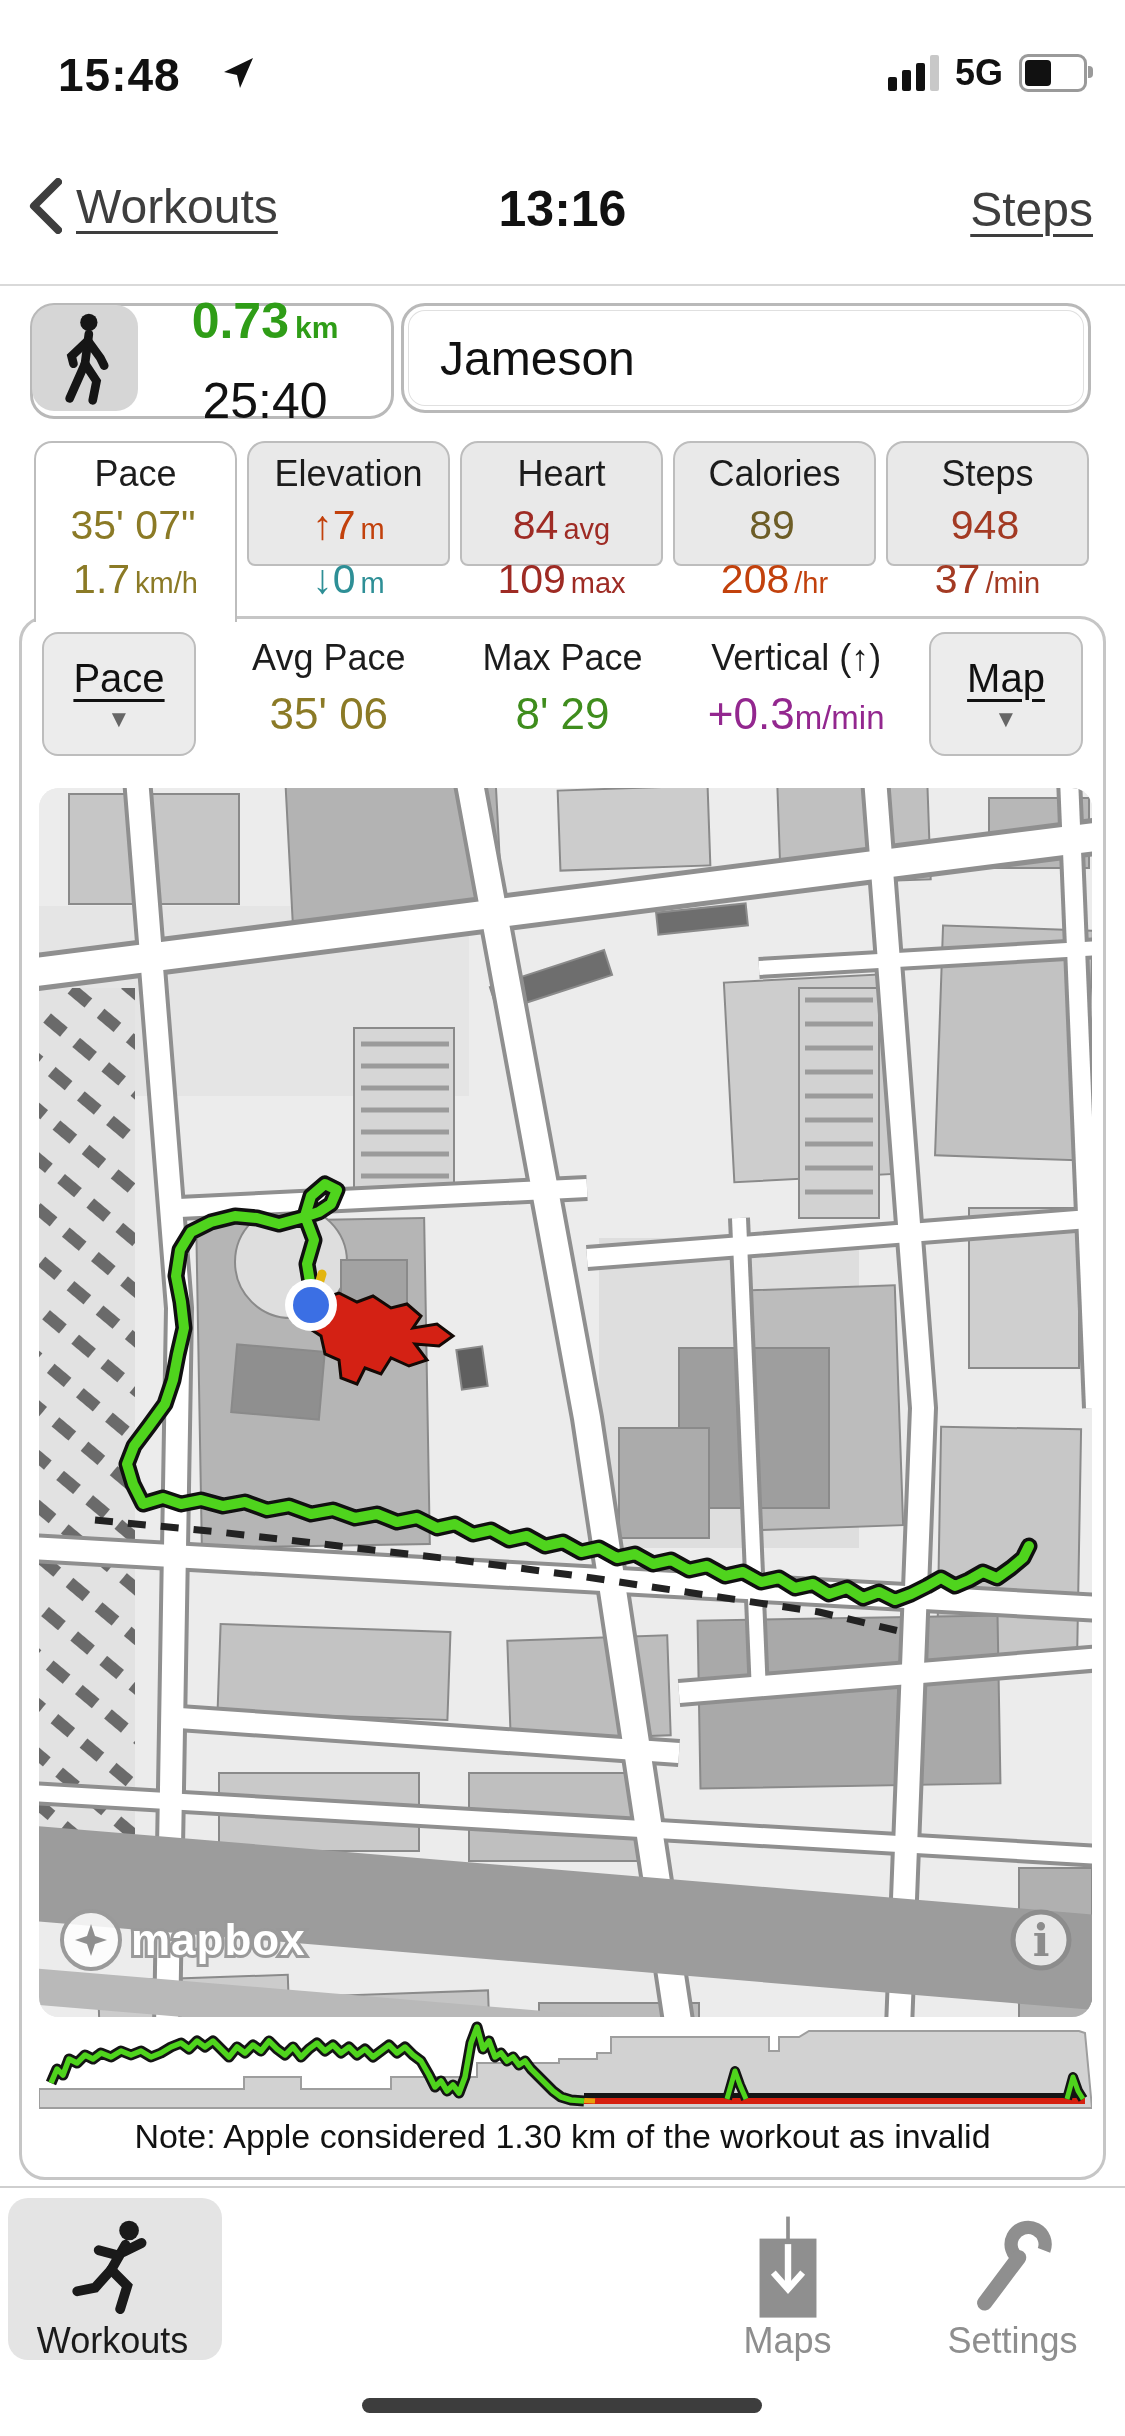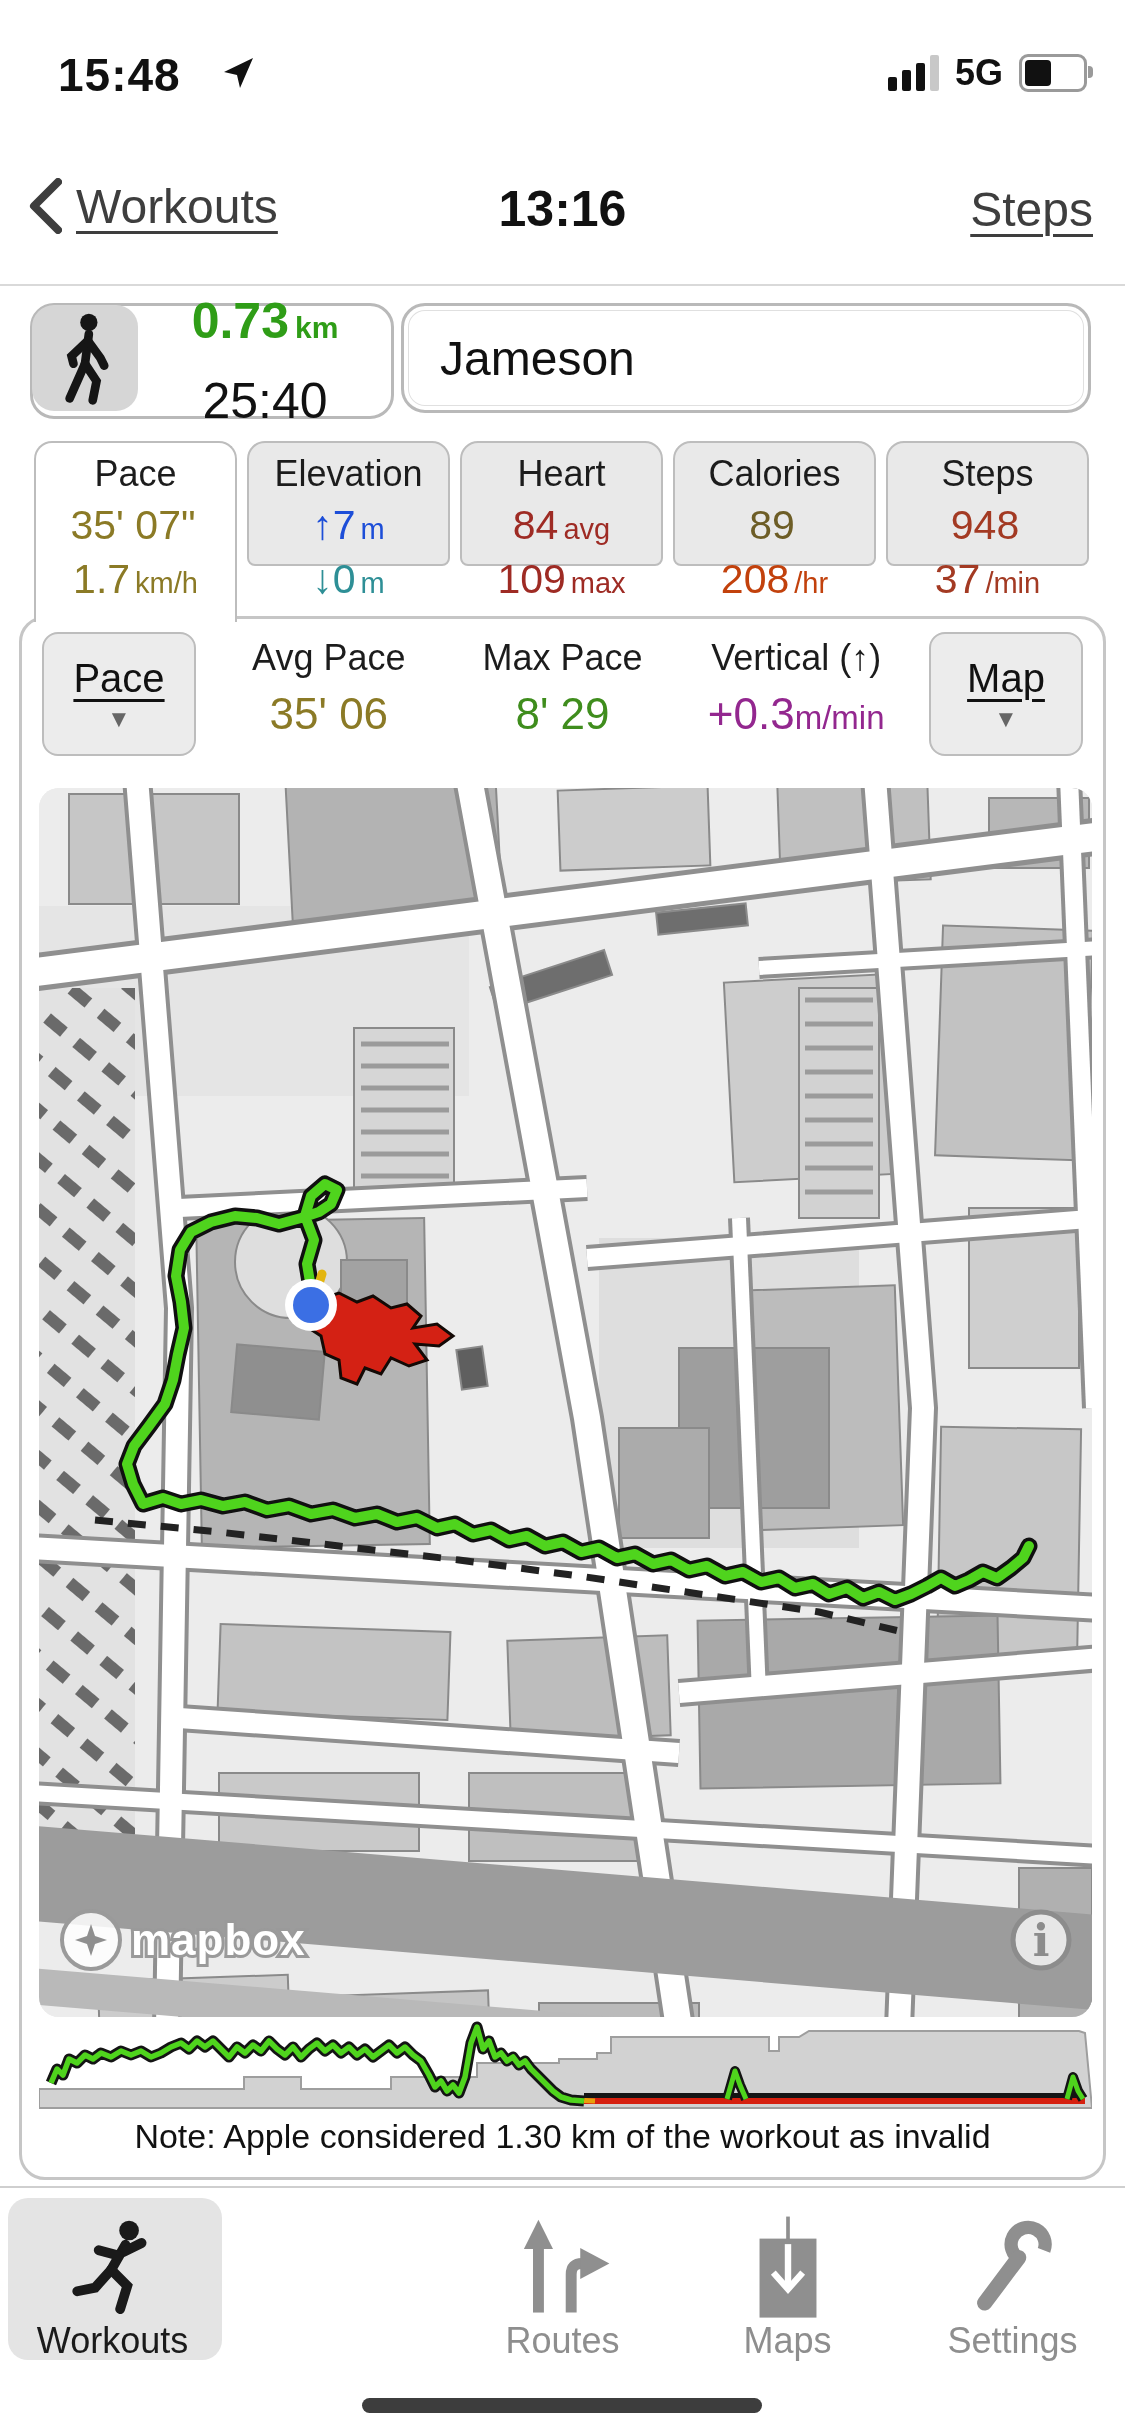--- a/index.html
+++ b/index.html
@@ -130,21 +130,21 @@
   <div class="namefield">Jameson</div>
 
   <div class="tabs">
     <div class="stattab sel" style="left:34px">
       <div class="tl">Pace</div>
       <div class="v" style="color: rgb(139, 122, 38);"><span>35' 07"</span><span class="sfx"></span></div>
       <div class="v" style="color: rgb(139, 122, 38);"><span>1.7</span><span class="sfx">km/h</span></div>
     </div>
     <div class="stattab" style="left:247px">
       <div class="tl">Elevation</div>
-      <div class="v" style="color: #1d4ed8;"><span>↑7</span><span class="sfx">m</span></div>
+      <div class="v" style="color: #c2410c;"><span>↑7</span><span class="sfx">m</span></div>
       <div class="v" style="color: rgb(46, 143, 150);"><span>↓0</span><span class="sfx">m</span></div>
     </div>
     <div class="stattab" style="left:460px">
       <div class="tl">Heart</div>
       <div class="v" style="color: rgb(158, 43, 36);"><span>84</span><span class="sfx">avg</span></div>
       <div class="v" style="color: rgb(158, 43, 36);"><span>109</span><span class="sfx">max</span></div>
     </div>
     <div class="stattab" style="left:673px">
       <div class="tl">Calories</div>
       <div class="v" style="color: rgb(109, 93, 38);"><span>89</span><span class="sfx"></span></div>
@@ -322,33 +322,20 @@
             <path d="M62,30 L46,58"></path>
             <path d="M60,38 L80,28"></path>
             <path d="M54,42 L32,36"></path>
             <path d="M46,58 L64,76 L56,102"></path>
             <path d="M46,58 L28,78 L8,82"></path>
           </g>
         </svg>
       </div>
       <div class="tblbl">Workouts</div>
     </div>
-    <div class="tbitem" style="left:450px">
-      <div class="ic">
-        <svg viewBox="0 0 110 110" width="100" height="100">
-          <g stroke="#8f8f8f" fill="#8f8f8f">
-            <line x1="28" y1="104" x2="28" y2="30" stroke-width="12"></line>
-            <polygon points="28,2 12,34 44,34" stroke="none"></polygon>
-            <path d="M64,104 L64,62 Q64,50 76,50 L82,50" stroke-width="12" fill="none"></path>
-            <polygon points="106,50 74,33 74,67" stroke="none"></polygon>
-          </g>
-        </svg>
-      </div>
-      <div class="tblbl">Routes</div>
-    </div>
     <div class="tbitem" style="left:675px">
       <div class="ic">
         <svg viewBox="0 0 98 112" width="90" height="104">
           <line x1="49" y1="0" x2="49" y2="26" stroke="#8f8f8f" stroke-width="4"></line>
           <rect x="18" y="24" width="62" height="86" fill="#8f8f8f"></rect>
           <g stroke="#ffffff" stroke-width="7" fill="none">
             <line x1="49" y1="30" x2="49" y2="76"></line>
             <polyline points="33,61 49,79 65,61"></polyline>
           </g>
         </svg>

